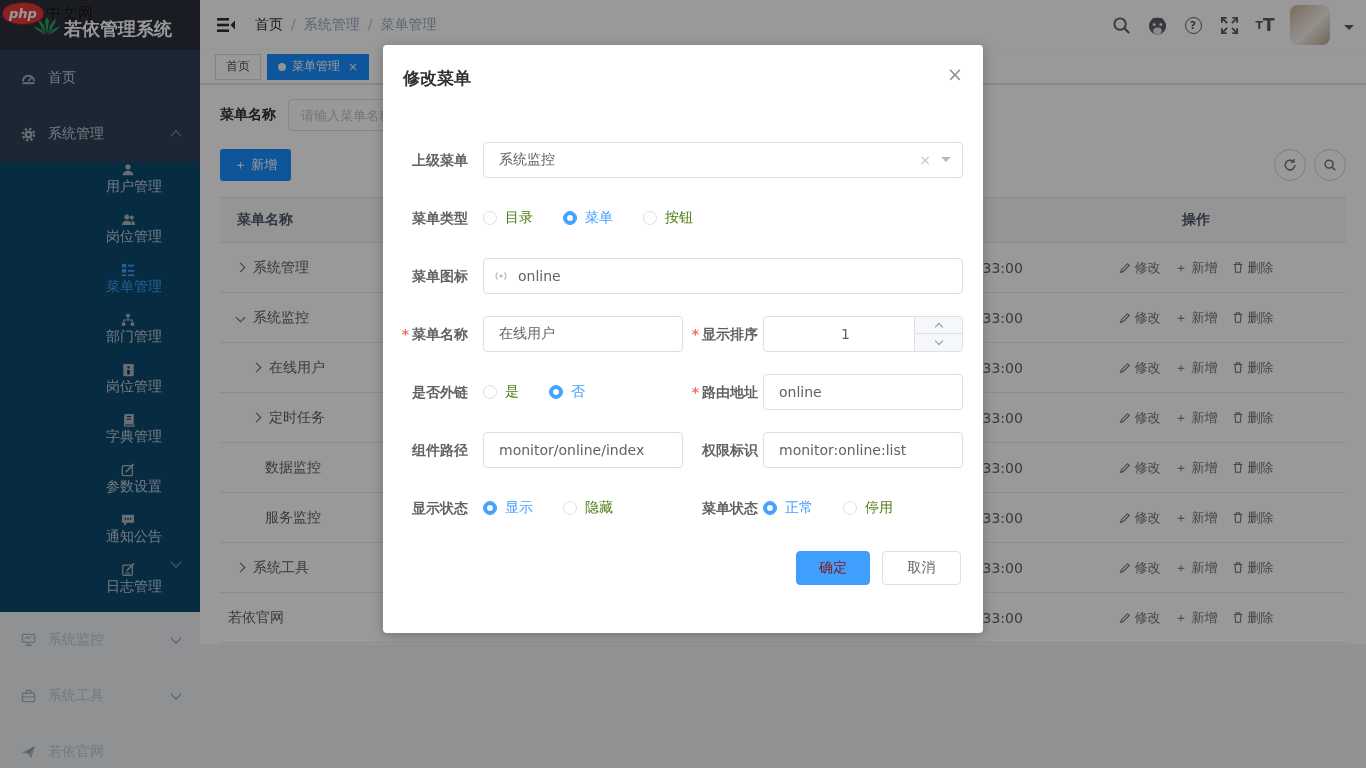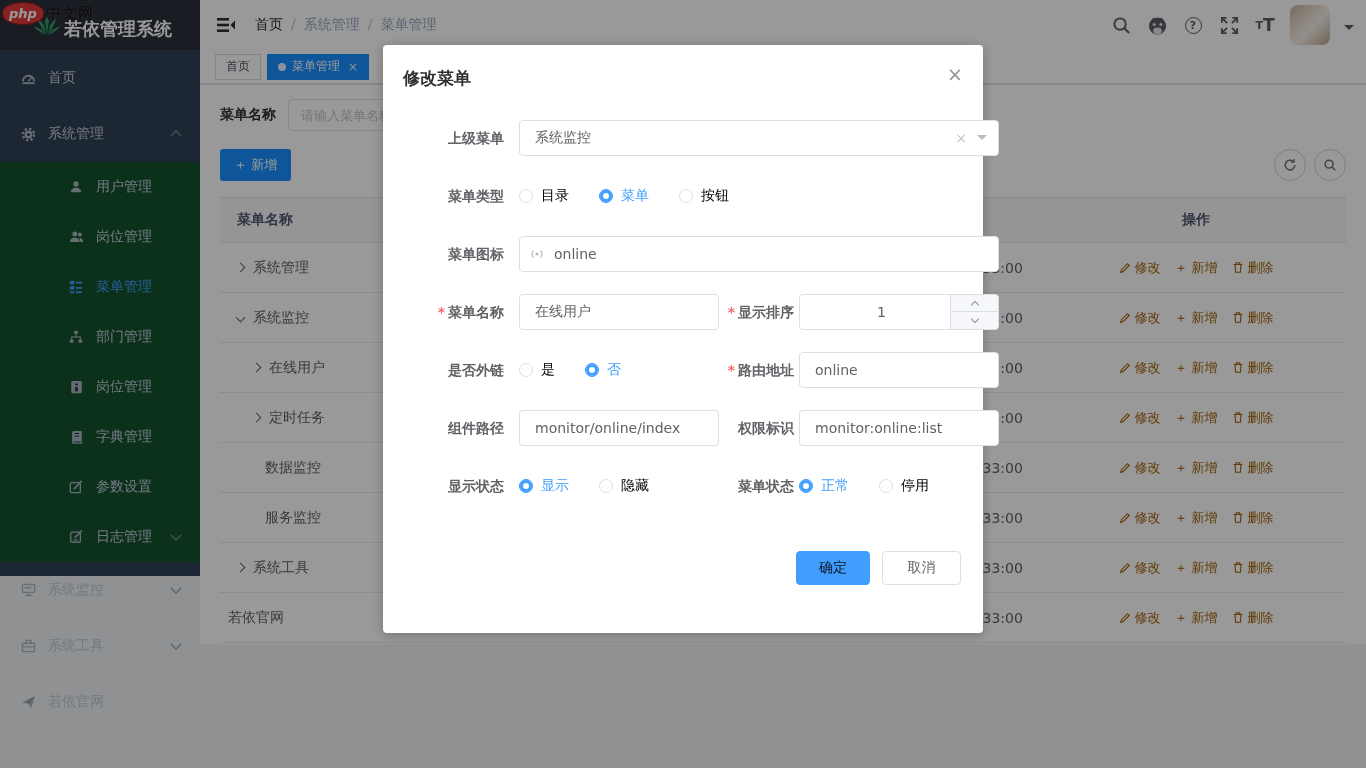--- a/index.html
+++ b/index.html
@@ -13,21 +13,21 @@
   .watermark { position:absolute; left:2px; top:2px; display:flex; align-items:center; z-index:3; }
   .php-badge { background:#e23b3b; color:#fff; font-style:italic; font-weight:bold; font-size:13px;
     border-radius:50%/45%; padding:3px 6px; border:1px solid #8d1f1f; }
   .wm-text { font-weight:bold; font-size:15px; color:#1a1a1a; text-shadow:0 0 2px #555; margin-left:2px; letter-spacing:1px; }
   .leaf-logo { position:absolute; left:34px; top:13px; }
   .logo-title { position:absolute; left:64px; top:17px; color:#fff; font-weight:bold; font-size:18px; }
 
   .menu { position:absolute; top:50px; left:0; right:0; }
   .menu-item { position:relative; display:flex; align-items:center; color:#bfcbd9; cursor:pointer; }
   .menu-item.top { height:56px; padding-left:20px; }
-  .menu-item.sub { height:50px; padding-left:68px; background:#14532d; }
+  .menu-item.sub { height:50px; padding-left:68px; background:#0c4a6e;flex-direction:column; }
   .menu-item .mi-icon { width:16px; height:16px; margin-right:12px; color:#aab6c4; display:inline-flex; align-items:center; justify-content:center; flex:none; }
   .menu-item.active, .menu-item.active .mi-icon { color:#409EFF; }
   .chev { position:absolute; right:20px; width:8px; height:8px; border-right:1.5px solid #8a96a3; border-bottom:1.5px solid #8a96a3; }
   .chev.down { transform:rotate(45deg); margin-top:-4px; }
   .chev.up { transform:rotate(-135deg); margin-top:4px; }
 
   
   .main { position:absolute; left:200px; top:0; right:0; bottom:0; background:#f0f2f5; }
   .navbar { position:relative; height:50px; background:#fff; box-shadow:0 1px 4px rgba(0,21,41,.12); }
   .hamburger { position:absolute; left:15px; top:14px; width:22px; height:22px; cursor:pointer; }
@@ -69,61 +69,61 @@
   .td-time { width:195px; text-align:center; }
   .td-op { width:300px; display:flex; justify-content:center; gap:14px; }
   .th-name { flex:1; padding-left:17px; }
   .th-time { width:195px; text-align:center; }
   .th-op { width:300px; text-align:center; }
   .indent-0a { padding-left:17px; } .indent-0l { padding-left:8px; }
   .indent-1a { padding-left:33px; } .indent-1l { padding-left:45px; }
   .tree-arrow { width:7px; height:7px; border-right:1.4px solid #666; border-bottom:1.4px solid #666; margin-right:9px; flex:none; cursor:pointer; }
   .tree-arrow.right { transform:rotate(-45deg); }
   .tree-arrow.down { transform:rotate(45deg); }
-  .op-link { color:#a16207; cursor:pointer; display:inline-flex; align-items:center; gap:4px; font-size:13px; }
+  .op-link { color:#737373; cursor:pointer; display:inline-flex; align-items:center; gap:4px; font-size:13px; }
 
   
   .overlay { position:fixed; inset:0; background:rgba(0,0,0,.4); z-index:40; }
   .modal { position:fixed; left:383px; top:45px; width:600px; height:588px; background:#fff; border-radius:4px;
     box-shadow:0 2px 12px rgba(0,0,0,.25); z-index:50; }
   .modal-title { position:absolute; left:20px; top:22px; font-size:17px; color:#303133; font-weight:600; }
   .modal-close { position:absolute; right:20px; top:20px; font-size:19px; color:#909399; cursor:pointer; line-height:1; }
-  .form { position:absolute; left:0; top:75px; right:20px;margin-left:36px; }
+  .form { position:absolute; left:0; top:97px; right:20px; }
   .frow { position:relative; height:36px; margin-bottom:22px; }
   .flabel { position:absolute; left:0; top:0; width:85px; text-align:right; line-height:36px; color:#606266; font-weight:bold; font-size:14px; white-space:nowrap; }
   .flabel.l2 { left:280px; width:95px; }
   .required:before { content:"*"; color:#f56c6c; margin-right:3px; }
   .fctrl { position:absolute; top:0; height:36px; }
   .pos-full { left:100px; width:480px; }
   .pos-half1 { left:100px; width:200px; }
   .pos-half2 { left:380px; width:200px; }
   .inp { width:100%; height:36px; border:1px solid #dcdfe6; border-radius:4px; padding:0 15px; color:#606266; font-size:14px; font-family:inherit; background:#fff; }
   .sel-wrap { position:relative; }
   .sel-clear { position:absolute; right:32px; top:10px; color:#c0c4cc; font-size:14px; cursor:pointer; }
   .sel-caret { position:absolute; right:12px; top:15px; width:0; height:0; border:5px solid transparent; border-top-color:#b7bcc4; cursor:pointer; }
   .icon-inp { padding-left:34px; }
   .inp-prefix { position:absolute; left:10px; top:10px; color:#b6bac1; }
   .radio-row { display:flex; align-items:center; height:36px; gap:0; }
   .radio { display:inline-flex; align-items:center; margin-right:30px; cursor:pointer; }
   .rdot { width:14px; height:14px; border-radius:50%; border:1px solid #dcdfe6; background:#fff; margin-right:8px; flex:none; }
   .radio.checked .rdot { background:#409EFF; border-color:#409EFF; box-shadow:inset 0 0 0 3px #409EFF, inset 0 0 0 8px #fff; position:relative; }
   .radio.checked .rdot:after { content:""; position:absolute; left:4px; top:4px; width:4px; height:4px; background:#fff; border-radius:50%; }
-  .radio .rlabel { color:#000000; }
+  .radio .rlabel { color:#4d7c0f; }
   .radio.checked .rlabel { color:#409EFF; }
   .num-wrap { position:relative; }
   .num-inp { text-align:center; padding-right:50px; padding-left:15px; }
   .num-btns { position:absolute; right:1px; top:1px; width:48px; height:34px; border-left:1px solid #dcdfe6; border-radius:0 4px 4px 0; overflow:hidden; }
   .num-up,.num-down { height:17px; background:#f5f7fa; display:flex; align-items:center; justify-content:center; cursor:pointer; }
   .num-up { border-bottom:1px solid #dcdfe6; }
   .nchev { width:6px; height:6px; border-right:1.3px solid #909399; border-bottom:1.3px solid #909399; }
   .nchev.up { transform:rotate(-135deg); margin-top:3px; }
   .nchev.dn { transform:rotate(45deg); margin-bottom:3px; }
   .modal-footer { position:absolute; right:22px; top:506px; display:flex; gap:12px; }
   .btn { height:34px; border-radius:4px; font-size:14px; cursor:pointer; font-family:inherit; }
-  .btn-primary { background:#409EFF; border:1px solid #409EFF; color:#0f172a; width:74px; }
+  .btn-primary { background:#409EFF; border:1px solid #409EFF; color:#7f1d1d; width:74px; }
   .btn-plain { background:#fff; border:1px solid #dcdfe6; color:#606266; width:79px; }
   svg { display:block; }
 </style>
 </head>
 <body>
 
 <div class="app">
 
   <div class="sidebar">
     <div class="logo-area">
@@ -233,20 +233,33 @@
         <span>字典管理</span>
       </div>
       <div class="menu-item sub">
         <span class="mi-icon">
           <svg width="14" height="14" viewBox="0 0 16 16">
               <rect x="1.5" y="3" width="11.5" height="11.5" rx="1.5" fill="none" stroke="currentColor" stroke-width="1.5"></rect>
               <line x1="5.5" y1="10.5" x2="14.5" y2="1" stroke="currentColor" stroke-width="1.8"></line>
             </svg>
         </span>
         <span>参数设置</span>
+      </div>
+      <div class="menu-item sub">
+        <span class="mi-icon">
+          <svg width="14" height="13" viewBox="0 0 16 15">
+              <path d="M1 1h14v9H7l-3.5 4v-4H1z" fill="currentColor"></path>
+              <g fill="#1f2d3d">
+                <circle cx="5" cy="5.5" r="1"></circle>
+                <circle cx="8" cy="5.5" r="1"></circle>
+                <circle cx="11" cy="5.5" r="1"></circle>
+              </g>
+            </svg>
+        </span>
+        <span>通知公告</span>
       </div>
       <div class="menu-item sub">
         <span class="mi-icon">
           <svg width="14" height="14" viewBox="0 0 16 16">
               <rect x="2" y="2.5" width="11" height="11.5" rx="1.5" fill="none" stroke="currentColor" stroke-width="1.5"></rect>
               <line x1="6.5" y1="9" x2="14.8" y2=".5" stroke="currentColor" stroke-width="1.8"></line>
               <line x1="5" y1="11.5" x2="10" y2="11.5" stroke="currentColor" stroke-width="1.3"></line>
             </svg>
         </span>
         <span>日志管理</span>

